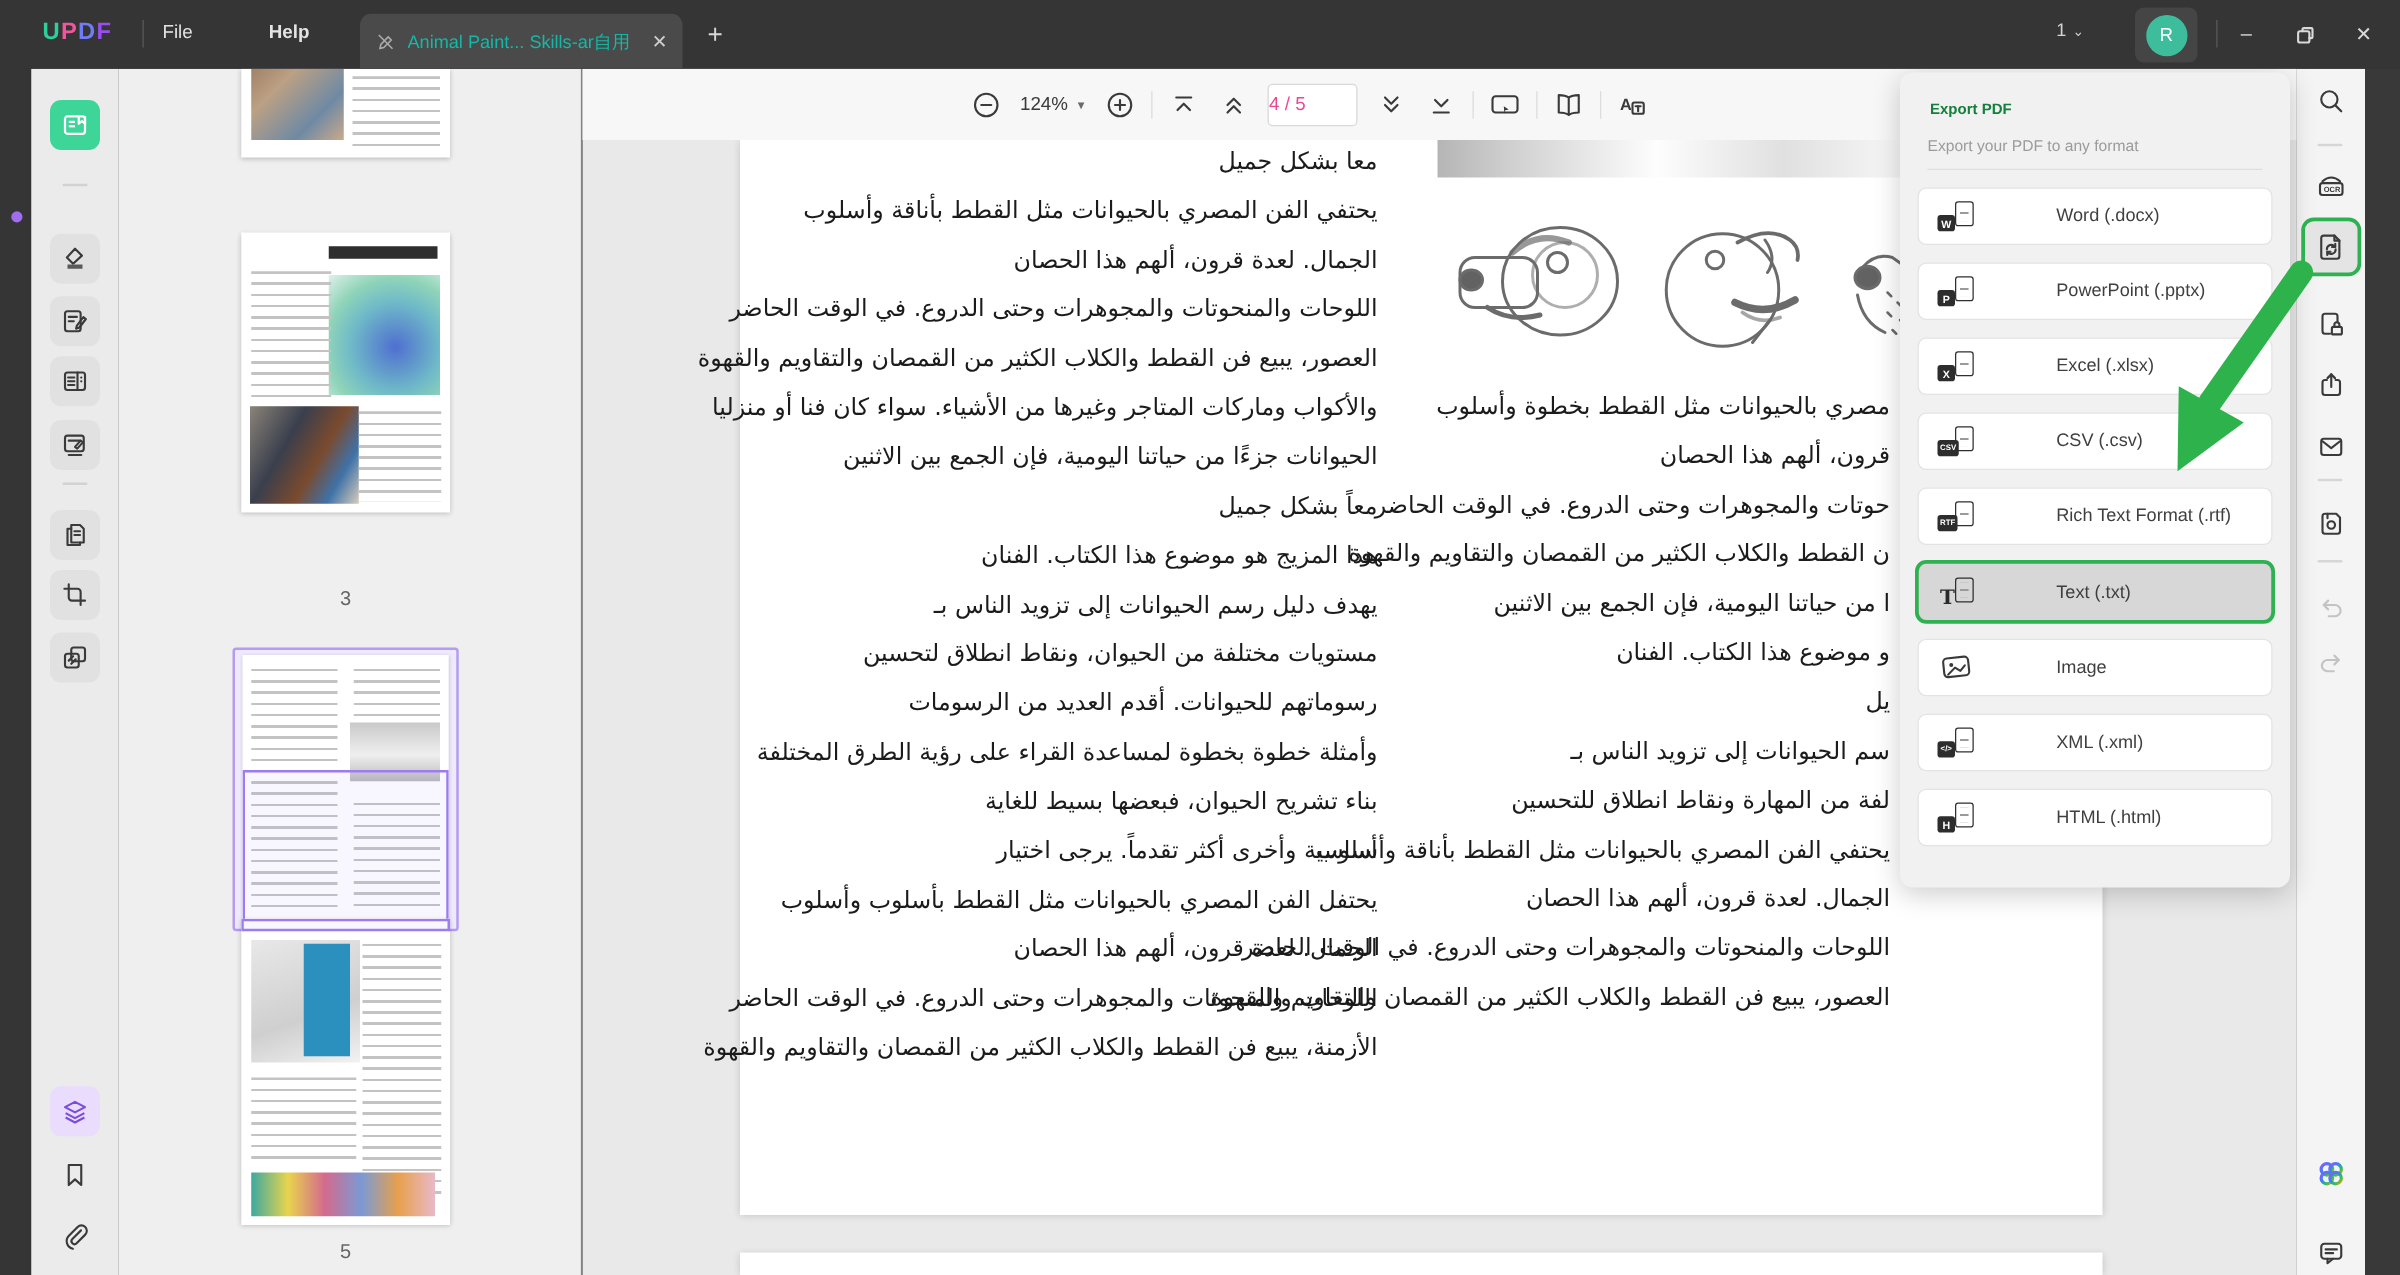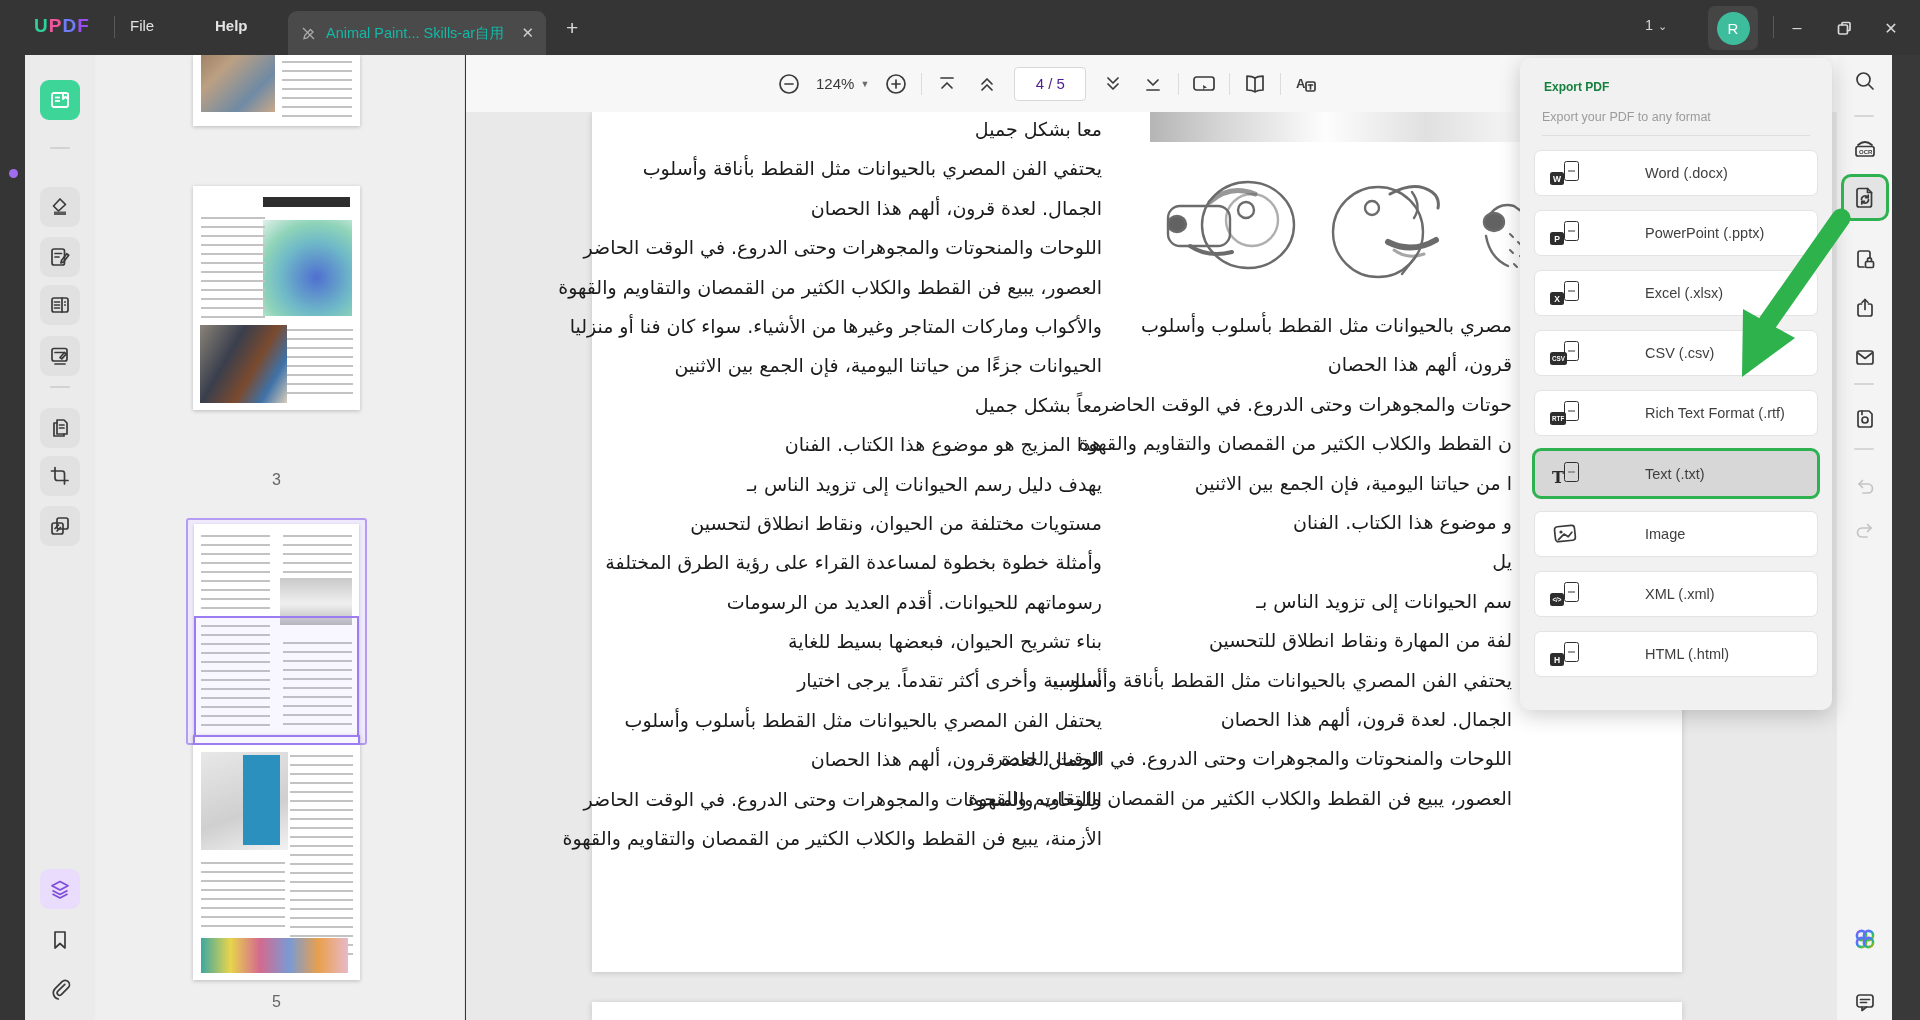--- a/index.html
+++ b/index.html
@@ -56,21 +56,21 @@
 
   
   .main { position:absolute; left:466px; top:55px; width:1371px; height:965px; background:#e9e9e9; }
   .doc-toolbar { position:absolute; left:466px; top:55px; width:1371px; height:57px; background:#f7f7f7; z-index:3;
     display:flex; align-items:center; }
   .dt-ico { width:26px; height:26px; display:flex; align-items:center; justify-content:center; color:#3c3c3c; }
   .dt-sep { width:1px; height:22px; background:#dcdcdc; margin:0 12px; }
   .zoom-label { font-size:15px; color:#3a3a3a; margin:0 6px 0 14px; }
   .caret-down { font-size:9px; color:#6a6a6a; margin-right:14px; }
   .page-box { width:72px; height:34px; background:#fff; border:1px solid #d8d8d8; border-radius:4px;
-    text-align:center; font-size:15px; color:#4c1d95; margin:0 14px; font-family:"Liberation Sans",sans-serif; }
+    font-size:15px; color:#ec4899; margin:0 14px; font-family:"Liberation Sans",sans-serif; }
 
   .page4 { position:absolute; left:592px; top:112px; width:1090px; height:860px; background:#fff;
     box-shadow:0 1px 6px rgba(0,0,0,.16); z-index:1; }
   .page5-sliver { position:absolute; left:592px; top:1002px; width:1090px; height:18px; background:#fff;
     box-shadow:0 1px 6px rgba(0,0,0,.16); z-index:1; }
 
   .col-left { position:absolute; left:598px; top:110px; width:504px; z-index:2; direction:rtl; text-align:right; }
   .col-right { position:absolute; left:900px; top:306px; width:612px; z-index:2; direction:rtl; text-align:right; }
   .ar-line { height:39.4px; line-height:39.4px; font-size:19px; color:#1b1b1b; font-family:"DejaVu Sans",sans-serif; white-space:nowrap; }
 
@@ -381,32 +381,32 @@
     <div class="ar-line">يحتفي الفن المصري بالحيوانات مثل القطط بأناقة وأسلوب</div>
     <div class="ar-line">الجمال. لعدة قرون، ألهم هذا الحصان</div>
     <div class="ar-line">اللوحات والمنحوتات والمجوهرات وحتى الدروع. في الوقت الحاضر</div>
     <div class="ar-line">العصور، يبيع فن القطط والكلاب الكثير من القمصان والتقاويم والقهوة</div>
     <div class="ar-line">والأكواب وماركات المتاجر وغيرها من الأشياء. سواء كان فنا أو منزليا</div>
     <div class="ar-line">الحيوانات جزءًا من حياتنا اليومية، فإن الجمع بين الاثنين</div>
     <div class="ar-line">معاً بشكل جميل</div>
     <div class="ar-line">هذا المزيج هو موضوع هذا الكتاب. الفنان</div>
     <div class="ar-line">يهدف دليل رسم الحيوانات إلى تزويد الناس بـ</div>
     <div class="ar-line">مستويات مختلفة من الحيوان، ونقاط انطلاق لتحسين</div>
+    <div class="ar-line">رسوماتهم للحيوانات. أقدم العديد من الرسومات</div>
     <div class="ar-line">وأمثلة خطوة بخطوة لمساعدة القراء على رؤية الطرق المختلفة</div>
-    <div class="ar-line">رسوماتهم للحيوانات. أقدم العديد من الرسومات</div>
     <div class="ar-line">بناء تشريح الحيوان، فبعضها بسيط للغاية</div>
     <div class="ar-line">أساسية وأخرى أكثر تقدماً. يرجى اختيار</div>
     <div class="ar-line">يحتفل الفن المصري بالحيوانات مثل القطط بأسلوب وأسلوب</div>
     <div class="ar-line">الجمال. لعدة قرون، ألهم هذا الحصان</div>
     <div class="ar-line">اللوحات والمنحوتات والمجوهرات وحتى الدروع. في الوقت الحاضر</div>
     <div class="ar-line">الأزمنة، يبيع فن القطط والكلاب الكثير من القمصان والتقاويم والقهوة</div>
   </div>
 
   <div class="col-right">
-    <div class="ar-line">مصري بالحيوانات مثل القطط بأسلوب وأسلوب</div>
+    <div class="ar-line">مصري بالحيوانات مثل القطط بخطوة وأسلوب</div>
     <div class="ar-line">قرون، ألهم هذا الحصان</div>
     <div class="ar-line">حوتات والمجوهرات وحتى الدروع. في الوقت الحاضر</div>
     <div class="ar-line">ن القطط والكلاب الكثير من القمصان والتقاويم والقهوة</div>
     <div class="ar-line">ا من حياتنا اليومية، فإن الجمع بين الاثنين</div>
     <div class="ar-line">و موضوع هذا الكتاب. الفنان</div>
     <div class="ar-line">يل</div>
     <div class="ar-line">سم الحيوانات إلى تزويد الناس بـ</div>
     <div class="ar-line">لفة من المهارة ونقاط انطلاق للتحسين</div>
     <div class="ar-line">يحتفي الفن المصري بالحيوانات مثل القطط بأناقة وأسلوب</div>
     <div class="ar-line">الجمال. لعدة قرون، ألهم هذا الحصان</div>

